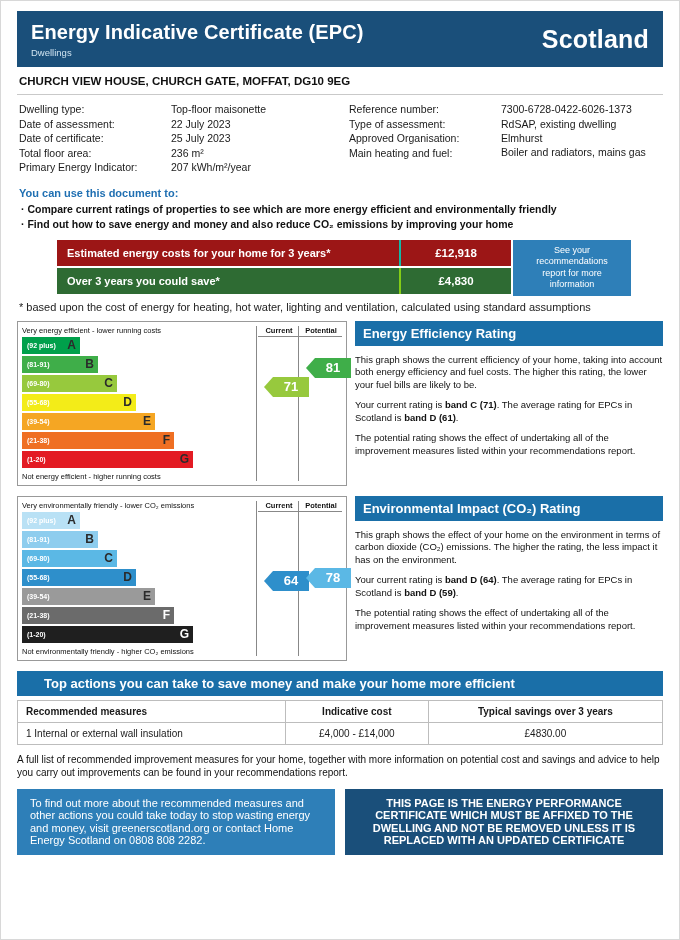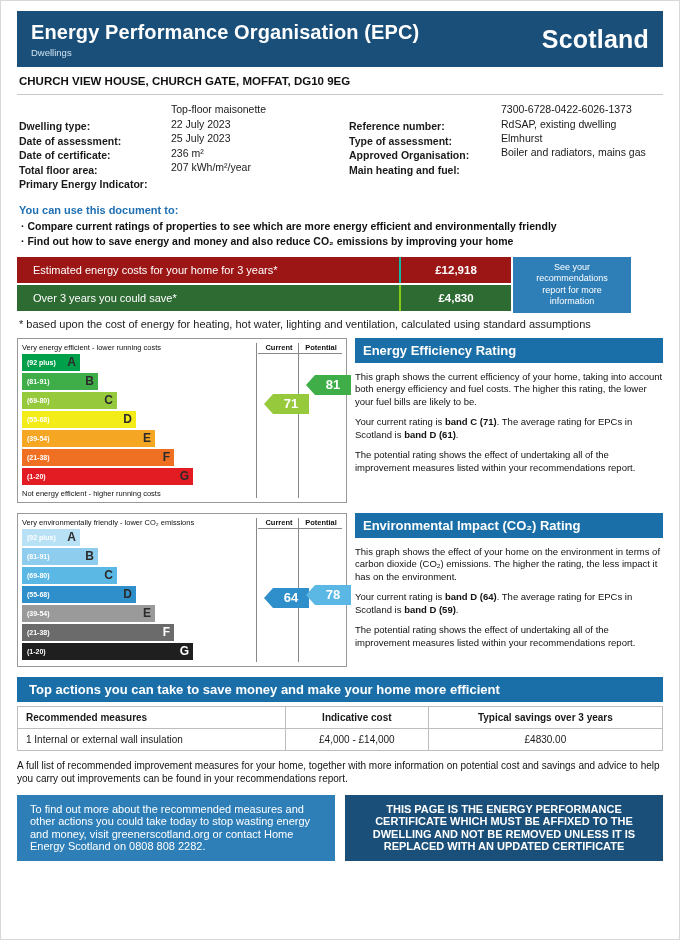--- a/index.html
+++ b/index.html
@@ -41,43 +41,43 @@
 
   
   .details{
     display:flex;
     padding:7px 2px 4px 2px;
     font-size:10.5px;
   }
   .dcol{display:flex;}
   .dcol.left{width:330px;}
   .dcol.right{flex:1;}
-  .dlabels{font-weight:bold;margin-top:17px;}
+  .dlabels{font-weight:normal;}
   .dlabels div,.dvalues div{line-height:14.5px;white-space:nowrap;}
   .dcol.left .dlabels{width:152px;}
   .dcol.right .dlabels{width:152px;}
   .dvalues{font-weight:normal;}
   .dvalues div{white-space:normal;}
 
   
   .usedoc{
     color:#1f6fb2;font-size:11px;font-weight:bold;
     padding:8px 2px 3px 2px;
   }
   .bullets{font-size:10.5px;font-weight:bold;color:#111;padding-left:4px;}
   .bullets div{line-height:15px;}
   .bullets .b::before{content:"· ";font-weight:bold;}
 
   
   .costs{margin-top:8px;display:flex;align-items:stretch;}
   .costs-left{width:494px;}
   .costrow{display:flex;height:26px;margin-bottom:2px;}
   .costrow .cl{
-    flex:1;color:#fff;font-size:11px;font-weight:normal;
-    display:flex;align-items:center;padding-left:16px;box-sizing:border-box;
+    flex:1;color:#fff;font-size:11px;font-weight:bold;
+    display:flex;align-items:center;padding-left:10px;box-sizing:border-box;margin-left:40px;
   }
   .costrow .cv{
     width:110px;color:#fff;font-size:11.5px;font-weight:bold;
     display:flex;align-items:center;justify-content:center;
   }
   .row-red .cl,.row-red .cv{background:#9c1616;}
   .row-red .cv{border-left:2px solid #14b8a6;}
   .row-green .cl,.row-green .cv{background:#2e6b33;}
   .row-green .cv{border-left:2px solid #84cc16;}
   .costs-right{
@@ -127,21 +127,21 @@
     background:#1a6fa8;color:#fff;font-size:13px;font-weight:bold;
     padding:5px 8px;box-sizing:border-box;
   }
   .sect-title.green{background:#1a6fa8;}
   .sect-p{font-size:9.5px;line-height:12.5px;color:#111;margin-top:8px;}
   .sect-p b{font-weight:bold;}
 
   
   .actions-title{
     margin-top:10px;background:#1a6fa8;color:#fff;font-size:13px;font-weight:bold;
-    padding:5px 12px;
+    padding:5px 27px;
   }
   table.act{
     width:100%;border-collapse:collapse;margin-top:4px;font-size:10px;
   }
   table.act th,table.act td{
     border:1px solid #bdbdbd;padding:5px 8px;text-align:left;
   }
   table.act th{font-weight:bold;}
   table.act th.c,table.act td.c{text-align:center;}
   .fullnote{font-size:10px;line-height:13px;color:#111;margin-top:8px;}
@@ -155,21 +155,21 @@
   .fbox.teal{background:#2e7fb8;}
   .fbox.navy{background:#1a4f7a;text-align:center;font-weight:bold;display:flex;align-items:center;justify-content:center;}
 </style>
 </head>
 <body>
 
 <div class="page">
 
   <div class="hdr">
     <div class="hdr-left">
-      <div class="hdr-title">Energy Performance Organisation (EPC)</div>
+      <div class="hdr-title">Energy Indicative Certificate (EPC)</div>
       <div class="hdr-sub">Dwellings</div>
     </div>
     <div class="hdr-right">Scotland</div>
   </div>
 
   <div class="addr">CHURCH VIEW HOUSE,  CHURCH GATE, MOFFAT, DG10 9EG</div>
 
   <div class="details">
     <div class="dcol left">
       <div class="dlabels">
@@ -322,20 +322,21 @@
             <div class="bar dark" style="background: rgb(107, 107, 107); width: 152px;">
               <span>(21-38)</span>
               <span class="letter">F</span>
             </div>
             <div class="bar dark" style="background: rgb(31, 31, 31); width: 171px;">
               <span>(1-20)</span>
               <span class="letter">G</span>
             </div>
           </div>
       </div>
+      <div class="graph-caption bottom">Not environmentally friendly - higher CO₂ emissions</div>
       <div id="co2-arrows">
           <div class="arrow" style="left: 246px; top: 74px;">
             <div class="tip" style="border-right: 9px solid rgb(46, 143, 203);"></div>
             <div class="body" style="background: rgb(46, 143, 203); width: 24px;">64</div>
           </div>
           <div class="arrow" style="left: 288px; top: 71px;">
             <div class="tip" style="border-right: 9px solid rgb(91, 184, 229);"></div>
             <div class="body" style="background: rgb(91, 184, 229); width: 24px;">78</div>
           </div>
         </div>

